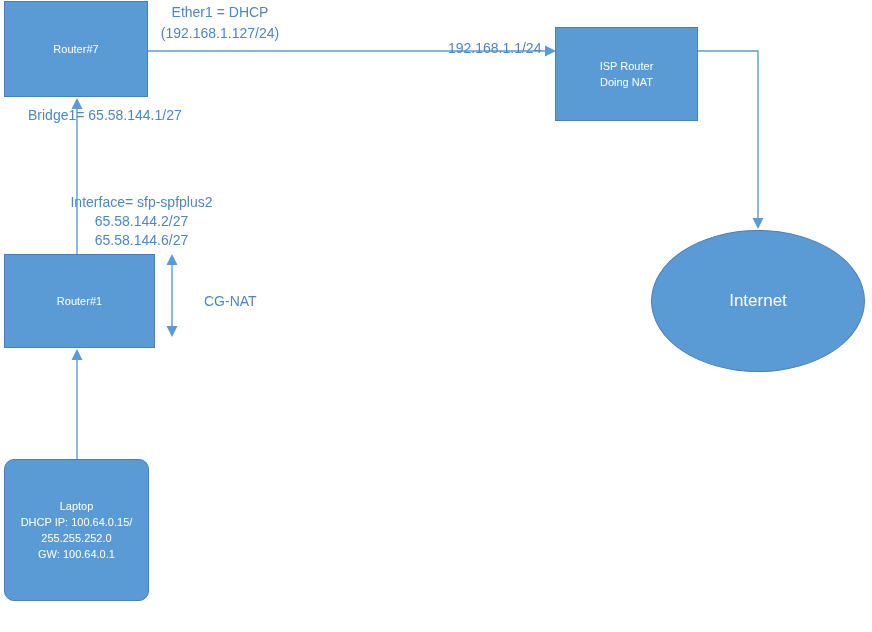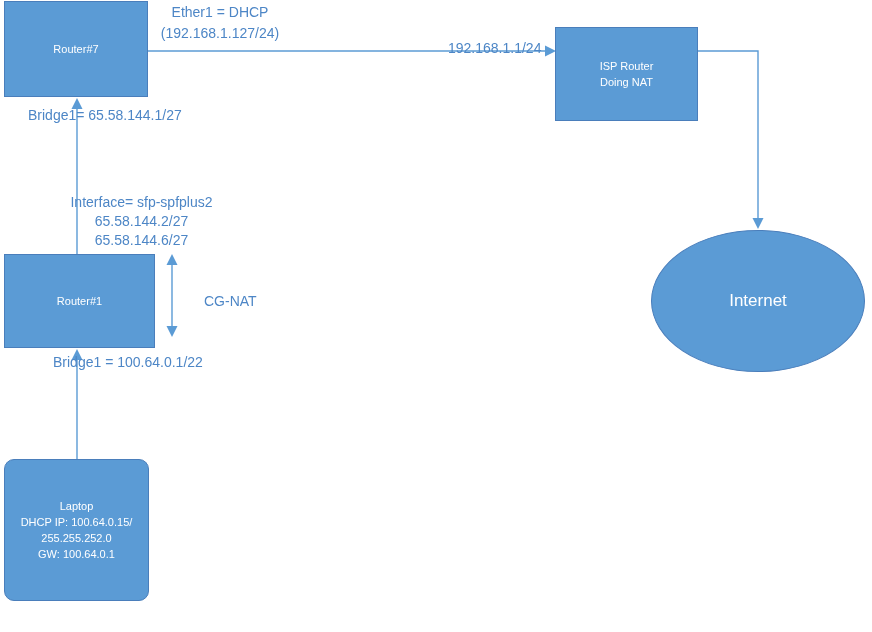--- a/index.html
+++ b/index.html
@@ -96,15 +96,14 @@
   <div class="lbl lbl--r2bridge">Bridge1= 65.58.144.1/27</div>
 
   <div class="lbl lbl--interface">
     <div>Interface= sfp-spfplus2</div>
     <div>65.58.144.2/27</div>
     <div>65.58.144.6/27</div>
   </div>
 
   <div class="lbl lbl--cgnat">CG-NAT</div>
 
-  <div class="lbl lbl--r1bridge">Bridge1 = 100.64.0.1/22</div>
 
 </div>
 
 </body></html>

